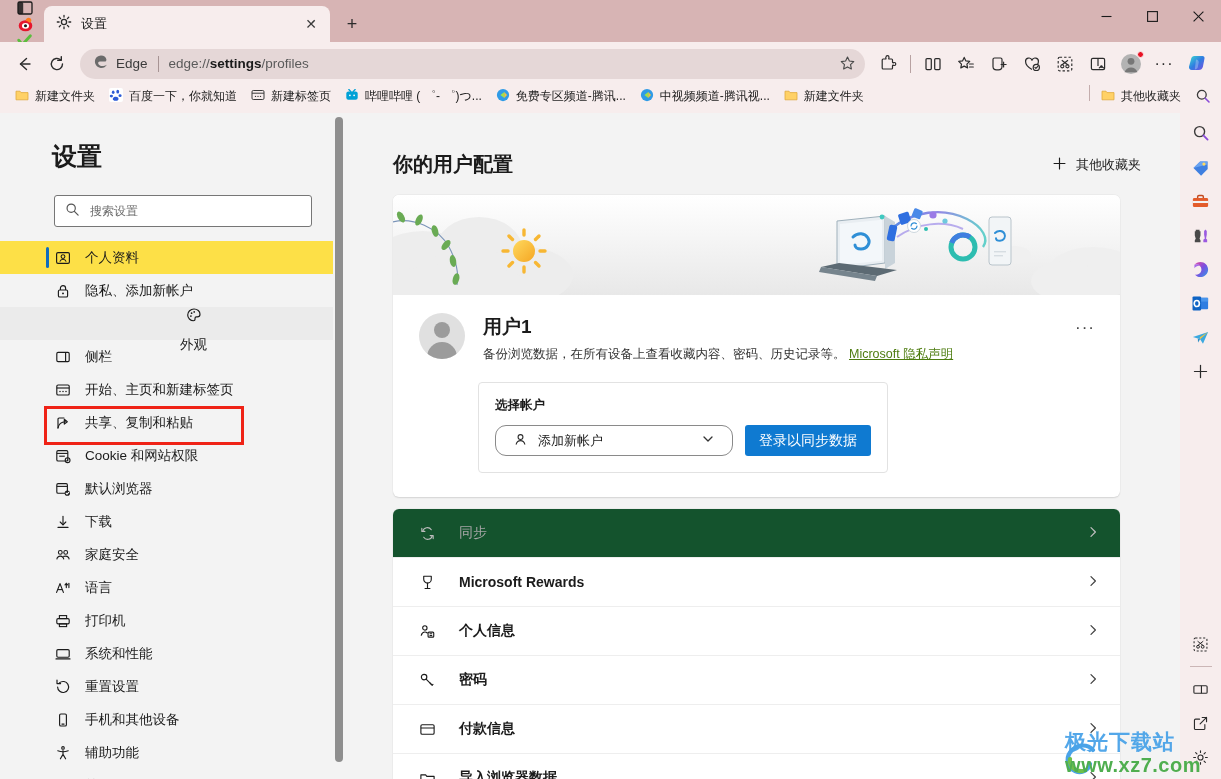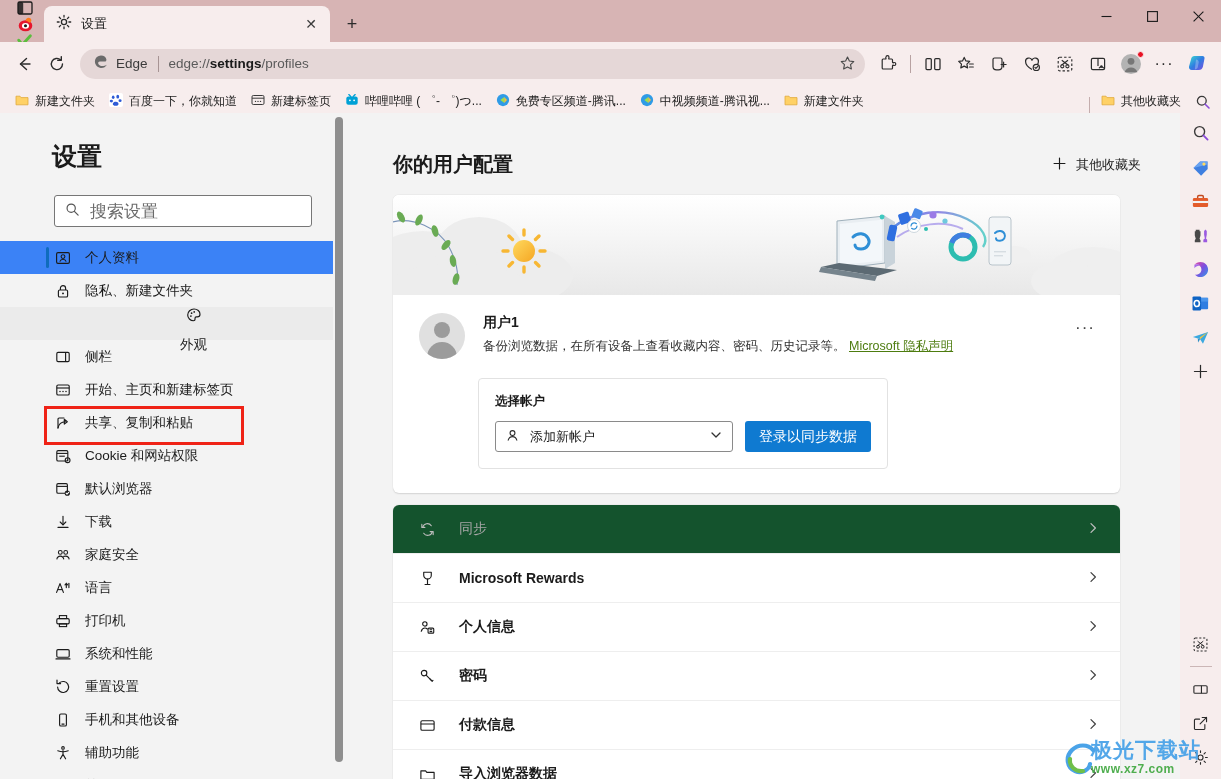--- a/index.html
+++ b/index.html
@@ -100,21 +100,21 @@
     position: absolute; top: 3px; right: 3px;
     width: 7px; height: 7px; border-radius: 50%;
     background: #e81123; border: 1px solid #f7eded;
   }
 
   
   .bookmarks {
     position: absolute; top: 85px; left: 0;
     width: 1221px; height: 28px;
     background: #f7eded;
-    display: flex; align-items: flex-end;
+    display: flex; align-items: flex-start;
     padding: 0 8px;
     font-size: 12px; color: #1c1c1c;
   }
   .bm {
     display: flex; align-items: center; gap: 6px;
     padding: 3px 7px; border-radius: 4px;
     white-space: nowrap; max-width: 165px; overflow: hidden;
   }
   .bm-label { overflow: hidden; text-overflow: ellipsis; }
   .bm-spacer { flex: 1; }
@@ -152,30 +152,30 @@
   }
   .search-wrap {
     margin: 22px 0 0 54px;
     width: 258px; height: 32px;
     background: #ffffff;
     border: 1px solid #767676;
     border-radius: 3px;
     display: flex; align-items: center;
     padding: 0 10px; gap: 10px;
   }
-  .search-ph { font-size: 17px; color: #6b6b6b; }
+  .search-ph { font-size: 12px; color: #6b6b6b; }
   .navlist { margin-top: 14px; }
   .navitem {
     position: relative;
     height: 33px;
     display: flex; align-items: center;
     padding-left: 54px; gap: 13px;
     font-size: 13.5px; color: #1b1b1b;
   }
-  .navitem.selected { background: #3b82f6; }
+  .navitem.selected { background: #fde047; }
   .navitem.selected::before {
     content: ''; position: absolute; left: 46px; top: 6px;
     width: 3px; height: 21px; background: #0f6cbd; border-radius: 2px;
   }
   .navitem.hovered { background: #ebebeb; flex-direction: column; }
   .nav-ic { width: 18px; display: flex; align-items: center; justify-content: center; color: #1b1b1b; }
   .red-box {
     position: absolute;
     left: 44px; top: 293px;
     width: 200px; height: 39px;
@@ -221,42 +221,42 @@
   }
   .avatar-big::before {
     content:''; position:absolute; left:15px; top:9px;
     width:16px; height:16px; border-radius:50%; background:#9c9c9c;
   }
   .avatar-big::after {
     content:''; position:absolute; left:8px; top:29px;
     width:30px; height:24px; border-radius:15px 15px 0 0; background:#9c9c9c;
   }
   .prof-text { margin-left: 18px; padding-top: 1px; }
-  .prof-name { font-size: 14px; font-weight: 700; color: #1b1b1b; }
+  .prof-name { font-size: 19px; font-weight: 700; color: #1b1b1b; }
   .prof-desc { font-size: 12.5px; color: #323232; margin-top: 6px; }
   .prof-link { color: #4d7c0f; text-decoration: underline; }
   .prof-more {
     margin-left: auto; width: 30px; height: 30px;
     display: flex; align-items: center; justify-content: center;
     font-size: 17px; color: #444; letter-spacing: 1px;
   }
   .acct-box {
     margin: 19px 26px 24px 85px;
     border: 1px solid #e2e2e2; border-radius: 4px;
     padding: 14px 16px 16px 16px;
     max-width: 410px;
   }
   .acct-label { font-size: 12.5px; font-weight: 700; color: #1b1b1b; }
   .acct-row { display: flex; align-items: center; gap: 12px; margin-top: 11px; }
   .acct-select {
     flex: 1; height: 31px;
-    border: 1px solid #8a8a8a; border-radius: 3px;
+    border: 1px solid #8a8a8a; border-radius: 11px;
     background: #fff;
     display: flex; align-items: center;
-    padding: 0 9px; gap: 10px;
+    padding: 0 17px; gap: 10px;
     font-size: 13px; color: #1b1b1b;
   }
   .acct-chev { margin-left: auto; color: #333; }
   .signin-btn {
     height: 31px; background: #0f7ad1; color: #fff;
     border-radius: 3px; padding: 0 14px;
     display: flex; align-items: center;
     font-size: 14px; white-space: nowrap;
   }
 
@@ -308,21 +308,21 @@
   .watermark {
     position: absolute; right: 20px; bottom: 4px;
     text-align: left; line-height: 1;
     pointer-events: none; z-index: 40;
   }
   .wm-top {
     font-size: 21px; font-weight: 700; color: #4aa3e8;
     letter-spacing: 1px; opacity: .95;
   }
   .wm-bot {
-    font-size: 12px; font-weight: 700; color: #4fae4f;
+    font-size: 20px; font-weight: 700; color: #4fae4f;
     margin-top: 3px; letter-spacing: .5px;
   }
   .wm-logo {
     position: absolute; right: 122px; bottom: 2px;
     width: 36px; height: 36px;
   }
 </style>
 </head>
 <body>
 
@@ -603,21 +603,21 @@
         <span>个人资料</span>
       </div>
       <div class="navitem">
         <span class="nav-ic">
             <svg width="16" height="16" viewBox="0 0 16 16">
               <rect x="3.4" y="7" width="9.2" height="7" rx="1.3" fill="none" stroke="#1b1b1b" stroke-width="1.15"></rect>
               <path d="M5.4 7V5.2a2.6 2.6 0 0 1 5.2 0V7" fill="none" stroke="#1b1b1b" stroke-width="1.15"></path>
               <circle cx="8" cy="10.4" r=".95" fill="#1b1b1b"></circle>
             </svg>
           </span>
-        <span>隐私、新建文件夹</span>
+        <span>隐私、添加新帐户</span>
       </div>
       <div class="navitem hovered">
         <span class="nav-ic">
             <svg width="16" height="16" viewBox="0 0 16 16">
               <path d="M8 2c3.4 0 6 2.3 6 5.2 0 2-1.6 2.7-2.7 2.7h-1c-.8 0-1.3.6-1.3 1.3 0 .3.1.6.1.9 0 1-.6 1.6-1.6 1.6-3.2 0-5.8-2.6-5.8-5.8S4.6 2 8 2z" fill="none" stroke="#1b1b1b" stroke-width="1.15"></path>
               <circle cx="5.6" cy="6.2" r=".85" fill="#1b1b1b"></circle>
               <circle cx="8.2" cy="4.9" r=".85" fill="#1b1b1b"></circle>
               <circle cx="4.9" cy="9.1" r=".85" fill="#1b1b1b"></circle>
             </svg>
           </span>

